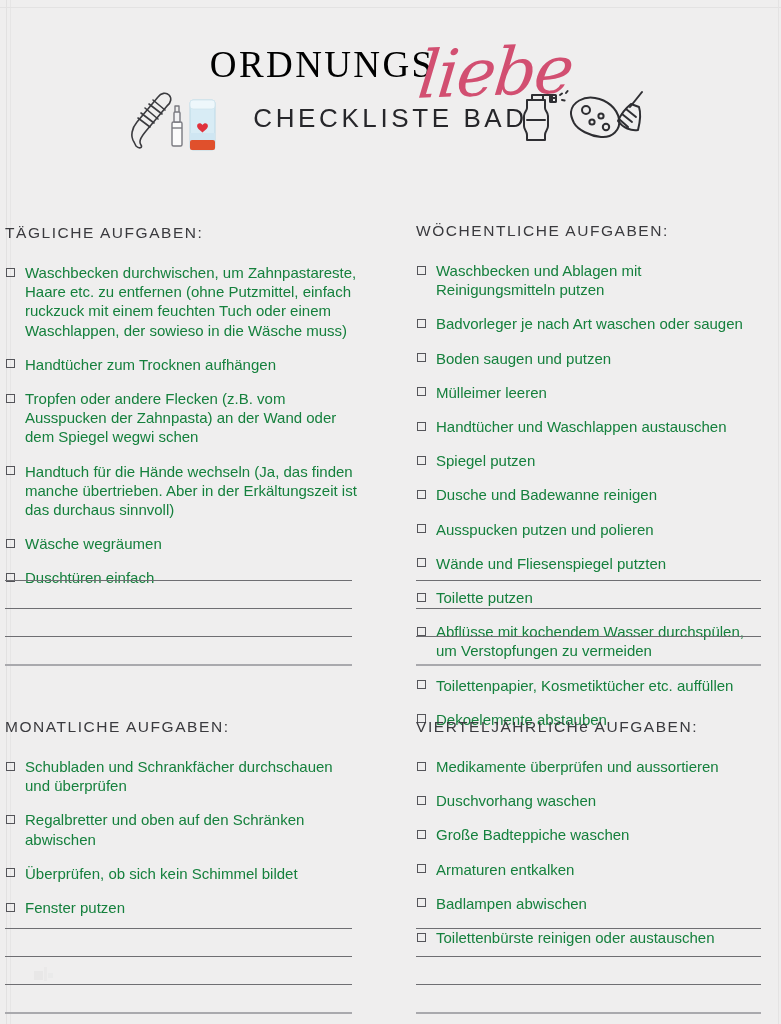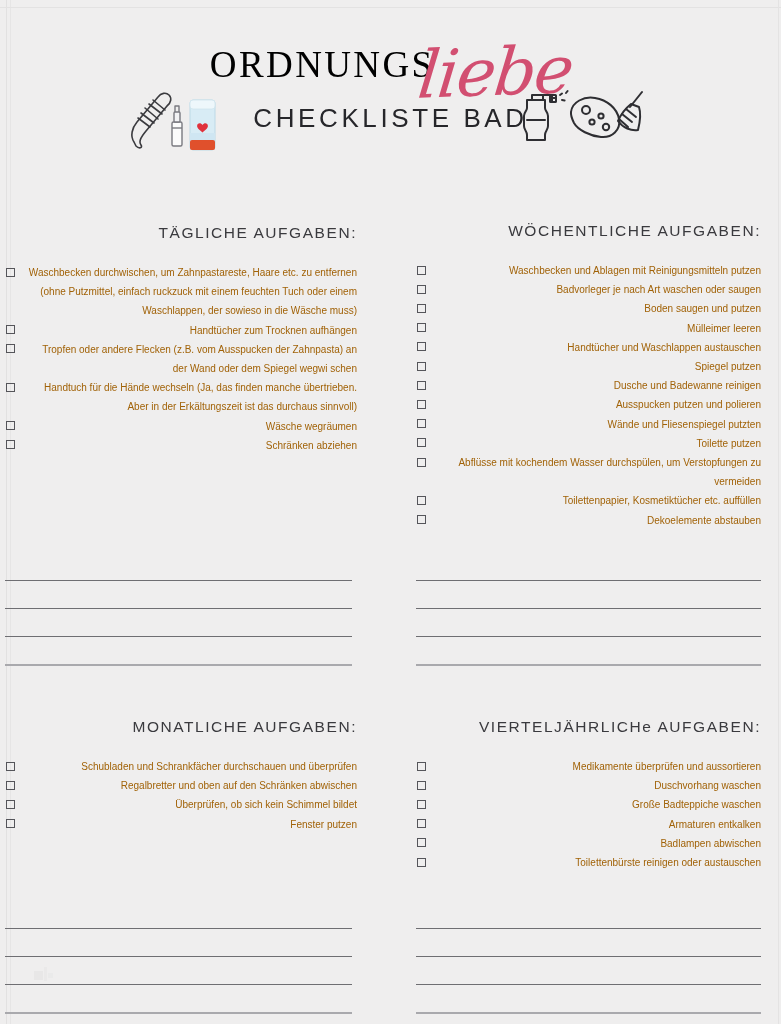--- a/index.html
+++ b/index.html
@@ -100,21 +100,20 @@
     left: 518px;
     top: 86px;
     width: 128px;
     height: 66px;
   }
 
   
   .col {
     position: absolute;
     width: 352px;
-    text-align: right;
   }
   .col-left  { left: 5px; }
   .col-right { left: 416px; width: 345px; }
 
   .section-title {
     font-size: 15.5px;
     letter-spacing: 1.55px;
     color: #3a3a3e;
     font-family: "Liberation Sans", sans-serif;
     margin: 0 0 0 0;
@@ -122,24 +121,25 @@
   }
 
   ul.tasks {
     list-style: none;
     margin: 0;
     padding: 0;
   }
   ul.tasks li {
     position: relative;
     padding-left: 20px;
-    font-size: 10px;
+    font-size: 15px;
     line-height: 19.2px;
-    color: #a16207;
+    color: #15803d;
     margin-bottom: 0;
+    margin-top: 15px;
   }
   ul.tasks li .box {
     position: absolute;
     left: 1px;
     top: 4.5px;
     width: 9px;
     height: 9px;
     border: 1px solid #55555a;
     box-sizing: border-box;
     background: transparent;
@@ -250,21 +250,21 @@
   </div>
 
   <div class="col col-left" style="top:224px;">
     <div class="section-title">TÄGLICHE AUFGABEN:</div>
     <ul class="tasks" style="margin-top:21px;">
       <li><span class="box"></span><span>Waschbecken durchwischen, um Zahnpastareste, Haare etc. zu entfernen (ohne Putzmittel, einfach ruckzuck mit einem feuchten Tuch oder einem Waschlappen, der sowieso in die Wäsche muss)</span></li>
       <li><span class="box"></span><span>Handtücher zum Trocknen aufhängen</span></li>
       <li><span class="box"></span><span>Tropfen oder andere Flecken (z.B. vom Ausspucken der Zahnpasta) an der Wand oder dem Spiegel wegwi schen</span></li>
       <li><span class="box"></span><span>Handtuch für die Hände wechseln (Ja, das finden manche übertrieben. Aber in der Erkältungszeit ist das durchaus sinnvoll)</span></li>
       <li><span class="box"></span><span>Wäsche wegräumen</span></li>
-      <li><span class="box"></span><span>Schränken abziehen</span></li>
+      <li><span class="box"></span><span>Duschtüren einfach</span></li>
     </ul>
   </div>
 
   <div class="lines" style="left:5px; top:580px; width:347px;">
     <div class="wline"></div>
     <div class="wline"></div>
     <div class="wline"></div>
     <div class="wline last"></div>
   </div>
 

